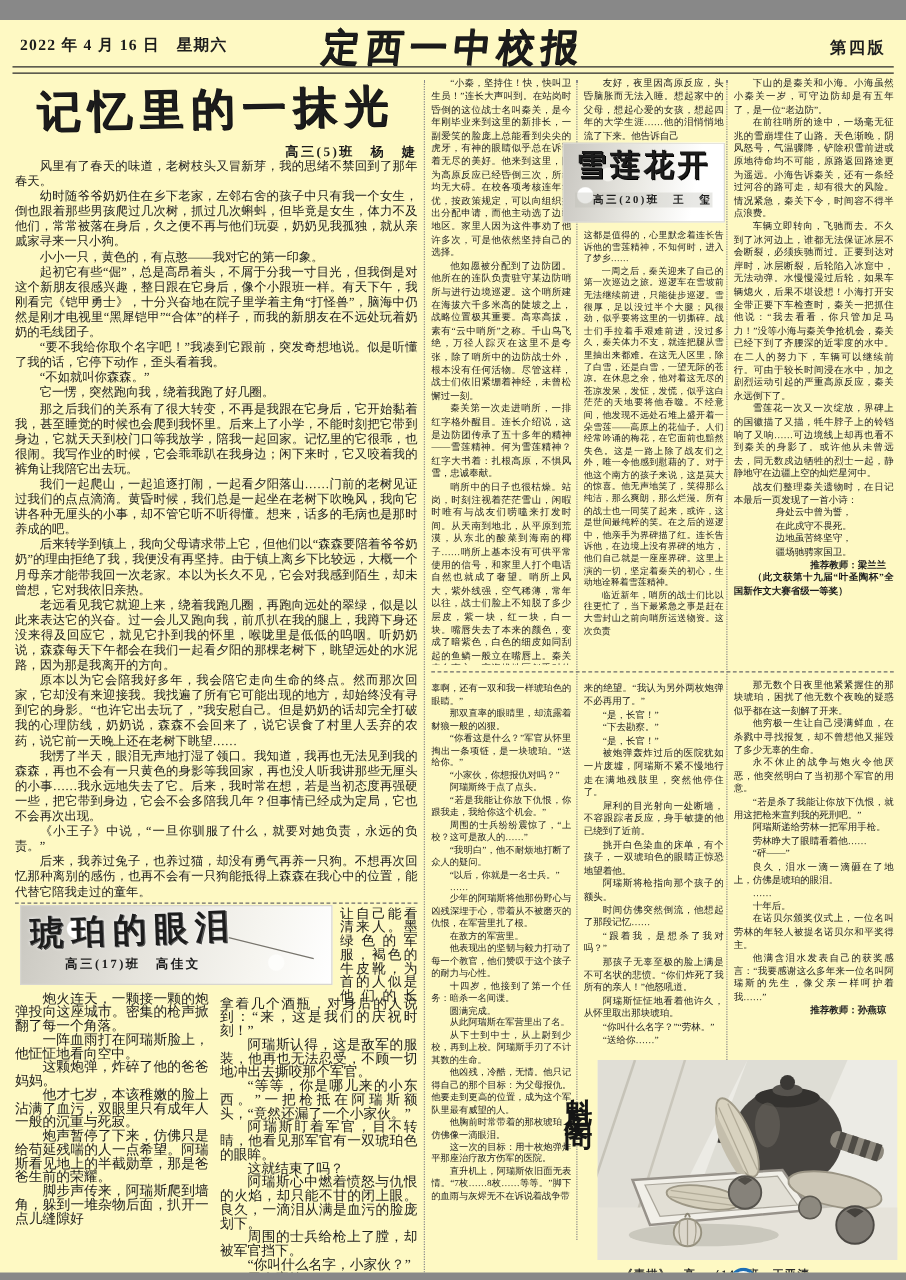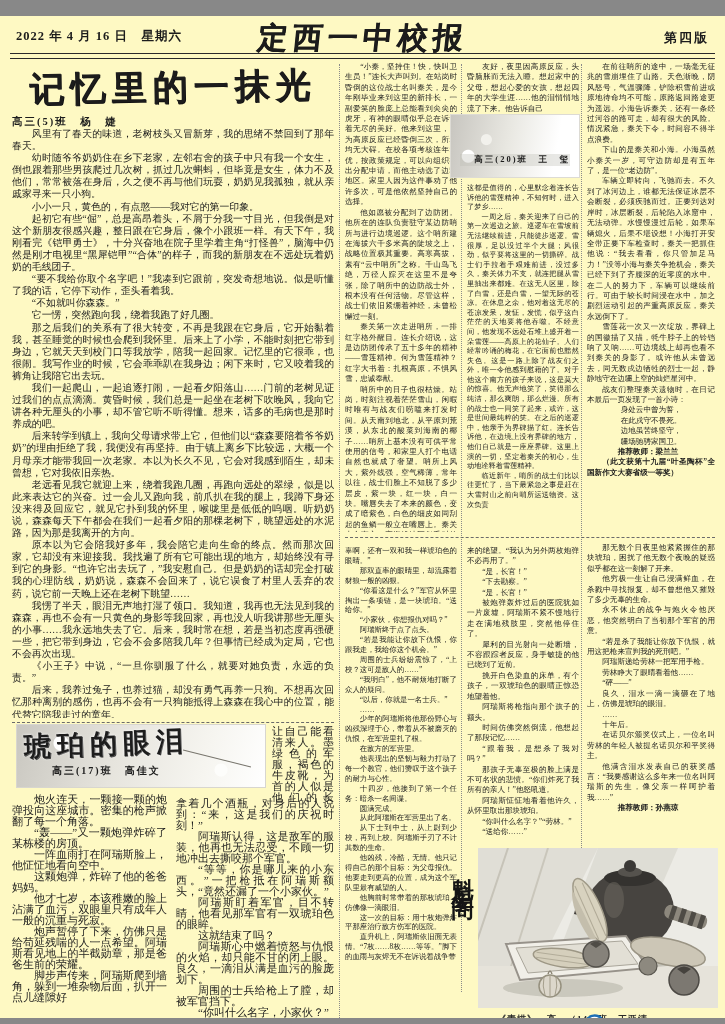--- a/index.html
+++ b/index.html
@@ -20,21 +20,21 @@
   .col p{margin:0;text-indent:2em;}
   .flush-first p:first-child{text-indent:0;}
   .body-col{font-size:7.6px;line-height:10.4px;}
   .dense{font-size:7.2px;line-height:9.6px;}
   .tight{font-size:7.4px;line-height:9.9px;}
   .bl-col{font-size:11px;line-height:11px;}
   
   .memory{position:absolute;left:12px;top:46px;width:322px;height:660px;}
   .memory-title{margin-top:2px;text-align:center;font-size:35px;font-weight:900;letter-spacing:6px;
     transform:rotate(-1deg);text-shadow:0.8px 0.6px 0 #111;}
-  .memory-author{text-align:left;font-size:10.5px;font-weight:bold;margin-top:4px;letter-spacing:2px;}
+  .memory-author{text-align:right;font-size:10.5px;font-weight:bold;margin-top:4px;letter-spacing:2px;}
   .memory-body{position:absolute;left:0;top:66px;width:322px;height:590px;overflow:hidden;
     font-size:9.9px;line-height:12.1px;text-align:justify;}
   .memory-body p{margin:0;text-indent:2em;}
   .mem-divider{position:absolute;left:12px;top:706px;width:322px;border-top:1.5px dashed #6a6a6a;}
   .sec-divider{position:absolute;left:345px;top:521px;width:370px;border-top:1.5px dashed #6a6a6a;}
   .vrule{position:absolute;width:0;border-left:1px dotted #8a8a8a;}
   
   .amber-box{position:absolute;left:16px;top:708px;width:250px;height:64px;
     background:
       radial-gradient(circle at 18% 30%, #ffffff 0 7px, rgba(255,255,255,0) 8px),
@@ -52,21 +52,21 @@
       radial-gradient(circle at 14% 66%, #ffffff 0 6px, rgba(255,255,255,0) 7px),
       radial-gradient(circle at 28% 40%, #f2f1ec 0 5px, rgba(255,255,255,0) 6px),
       linear-gradient(100deg,#c7c5bf 0%,#e9e8e2 45%,#ffffff 80%);
     box-shadow:inset 0 0 0 1px #dddbd4;}
   .snow-title{position:absolute;left:0;right:0;top:2px;text-align:center;font-size:24px;font-weight:900;
     letter-spacing:3px;text-shadow:0.7px 0.5px 0 #000;}
   .snow-author{position:absolute;left:10px;right:10px;top:40px;text-align:right;font-size:8.5px;font-weight:bold;
     letter-spacing:2px;background:rgba(190,188,180,0.35);}
   
   .poem div{text-align:center;text-indent:0;margin:0;}
-  .teacher{text-align:center;text-indent:0 !important;padding-right:6px;font-weight:bold;}
+  .teacher{text-align:right;text-indent:0 !important;padding-right:6px;font-weight:bold;}
   .award{font-weight:bold;}
   
   .kuixing-label{position:absolute;left:447px;top:844px;writing-mode:vertical-rl;text-orientation:upright;
     font-size:23px;font-weight:900;letter-spacing:9px;color:#151515;}
   .sketch{position:absolute;left:478px;top:832px;width:240px;height:160px;}
   .sketch-caption{position:absolute;left:497px;top:997px;font-size:9px;font-weight:bold;letter-spacing:1px;color:#2a2a2a;}
   .stamp{position:absolute;left:583px;top:998px;display:flex;align-items:center;gap:3px;transform:skewX(-4deg);}
   .stamp-text{font-size:11.5px;font-weight:bold;letter-spacing:1.5px;opacity:0.78;white-space:nowrap;
     font-family:"Liberation Sans","DejaVu Sans",sans-serif;}
 </style>
@@ -108,31 +108,32 @@
   <div class="mem-divider"></div>
 
   <div class="col body-col" style="left:345px;top:46px;width:112px;height:470px;">
       <p>“小秦，坚持住！快，快叫卫生员！”连长大声叫到。在站岗时昏倒的这位战士名叫秦关，是今年刚毕业来到这里的新排长，一副爱笑的脸庞上总能看到尖尖的虎牙，有神的眼睛似乎总在诉说着无尽的美好。他来到这里，因为高原反应已经昏倒三次，所幸均无大碍。在校各项考核连年拿优，按政策规定，可以向组织提出分配申请，而他主动选了边疆地区。家里人因为这件事劝了他许多次，可是他依然坚持自己的选择。</p>
       <p>他如愿被分配到了边防团。他所在的连队负责驻守某边防哨所与进行边境巡逻。这个哨所建在海拔六千多米高的陡坡之上，战略位置极其重要。高寒高拔，素有“云中哨所”之称。千山鸟飞绝，万径人踪灭在这里不是夸张，除了哨所中的边防战士外，根本没有任何活物。尽管这样，战士们依旧紧绷着神经，未曾松懈过一刻。</p>
       <p>秦关第一次走进哨所，一排红字格外醒目。连长介绍说，这是边防团传承了五十多年的精神——雪莲精神。何为雪莲精神？红字大书着：扎根高原，不惧风雪，忠诚奉献。</p>
       <p>哨所中的日子也很枯燥。站岗，时刻注视着茫茫雪山，闲暇时唯有与战友们唠嗑来打发时间。从天南到地北，从平原到荒漠，从东北的酸菜到海南的椰子……哨所上基本没有可供平常使用的信号，和家里人打个电话自然也就成了奢望。哨所上风大，紫外线强，空气稀薄，常年以往，战士们脸上不知脱了多少层皮，紫一块，红一块，白一块。嘴唇失去了本来的颜色，变成了暗紫色，白色的细皮如同刮起的鱼鳞一般立在嘴唇上。秦关来自南方，高海拔地区似乎对他并不</p>
     </div>
   <div class="col body-col" style="left:467px;top:46px;width:112px;height:52px;text-indent:2em;">友好，夜里因高原反应，头昏脑胀而无法入睡。想起家中的父母，想起心爱的女孩，想起四年的大学生涯……他的泪悄悄地流了下来。他告诉自己</div>
   <div class="snow-box">
+    <div class="snow-title">雪莲花开</div>
     <div class="snow-author">高三(20)班　王　玺</div>
   </div>
   <div class="col dense flush-first" style="left:467px;top:168px;width:112px;height:348px;">
       <p>这都是值得的，心里默念着连长告诉他的雪莲精神，不知何时，进入了梦乡……</p>
       <p>一周之后，秦关迎来了自己的第一次巡边之旅。巡逻车在雪坡前无法继续前进，只能徒步巡逻。雪很厚，足以没过半个大腿；风很劲，似乎要将这里的一切撕碎。战士们手拉着手艰难前进，没过多久，秦关体力不支，就连把腿从雪里抽出来都难。在这无人区里，除了白雪，还是白雪，一望无际的苍凉。在休息之余，他对着这无尽的苍凉发呆，发怔，发慌，似乎这白茫茫的天地要将他吞噬。不经意间，他发现不远处石堆上盛开着一朵雪莲——高原上的花仙子。人们经常吟诵的梅花，在它面前也黯然失色。这是一路上除了战友们之外，唯一令他感到慰藉的了。对于他这个南方的孩子来说，这是莫大的惊喜。他无声地笑了，笑得那么纯洁，那么爽朗，那么烂漫。所有的战士也一同笑了起来，或许，这是世间最纯粹的笑。在之后的巡逻中，他亲手为界碑描了红。连长告诉他，在边境上没有界碑的地方，他们自己就是一座座界碑。这里上演的一切，坚定着秦关的初心，生动地诠释着雪莲精神。</p>
       <p>临近新年，哨所的战士们比以往更忙了，当下最紧急之事是赶在大雪封山之前向哨所运送物资。这次负责</p>
     </div>
   <div class="col body-col" style="left:587px;top:46px;width:128px;height:474px;">
     <div>
+        <p>下山的是秦关和小海。小海虽然小秦关一岁，可守边防却是有五年了，是一位“老边防”。</p>
         <p>在前往哨所的途中，一场毫无征兆的雪崩埋住了山路。天色渐晚，阴风怒号，气温骤降，铲除积雪前进或原地待命均不可能，原路返回路途更为遥远。小海告诉秦关，还有一条经过河谷的路可走，却有很大的风险。情况紧急，秦关下令，时间容不得半点浪费。</p>
-        <p>下山的是秦关和小海。小海虽然小秦关一岁，可守边防却是有五年了，是一位“老边防”。</p>
         <p>车辆立即转向，飞驰而去。不久到了冰河边上，谁都无法保证冰层不会断裂，必须疾驰而过。正要到达对岸时，冰层断裂，后轮陷入冰窟中，无法动弹。水慢慢漫过后轮，如果车辆熄火，后果不堪设想！小海打开安全带正要下车检查时，秦关一把抓住他说：“我去看看，你只管加足马力！”没等小海与秦关争抢机会，秦关已经下到了齐腰深的近零度的水中。在二人的努力下，车辆可以继续前行。可由于较长时间浸在水中，加之剧烈运动引起的严重高原反应，秦关永远倒下了。</p>
         <p>雪莲花一次又一次绽放，界碑上的国徽描了又描，牦牛脖子上的铃铛响了又响……可边境线上却再也看不到秦关的身影了。或许他从未曾远去，同无数戍边牺牲的烈士一起，静静地守在边疆上空的灿烂星河中。</p>
         <p>战友们整理秦关遗物时，在日记本最后一页发现了一首小诗：</p>
       </div>
     <div class="poem">
         <div>身处云中曾为誓，</div>
         <div>在此戍守不畏死。</div>
         <div>边地虽苦终坚守，</div>
         <div>疆场驰骋家国卫。</div>
       </div>
@@ -143,21 +144,20 @@
   <div class="sec-divider"></div>
 
   <div class="amber-box">
     <div class="amber-title">琥珀的眼泪</div>
     <div class="amber-author">高三(17)班　高佳文</div>
     <div class="amber-branch"></div>
   </div>
   <div class="col bl-col" style="left:272px;top:710px;width:62px;height:76px;">让自己能看清来人。墨绿色的军服，褐色的牛皮靴，为首的人似是他们的长官，手里</div>
   <div class="col bl-col" style="left:12px;top:778px;width:155px;height:242px;">
       <p>炮火连天，一颗接一颗的炮弹投向这座城市。密集的枪声掀翻了每一个角落。</p>
-      <p>“轰——”又一颗炮弹炸碎了某栋楼的房顶。</p>
       <p>一阵血雨打在阿瑞斯脸上，他怔怔地看向空中。</p>
       <p>这颗炮弹，炸碎了他的爸爸妈妈。</p>
       <p>他才七岁，本该稚嫩的脸上沾满了血污，双眼里只有成年人一般的沉重与死寂。</p>
       <p>炮声暂停了下来，仿佛只是给苟延残喘的人一点希望。阿瑞斯看见地上的半截勋章，那是爸爸生前的荣耀。</p>
       <p>脚步声传来，阿瑞斯爬到墙角，躲到一堆杂物后面，扒开一点儿缝隙好</p>
     </div>
   <div class="col bl-col flush-first" style="left:176px;top:782px;width:158px;height:238px;">
       <p>拿着几个酒瓶，对身后的人说到：“来，这是我们的庆祝时刻！”</p>
       <p>阿瑞斯认得，这是敌军的服装，他再也无法忍受，不顾一切地冲出去撕咬那个军官。</p>
       <p>“等等，你是哪儿来的小东西。”一把枪抵在阿瑞斯额头，“竟然还漏了一个小家伙。”</p>

